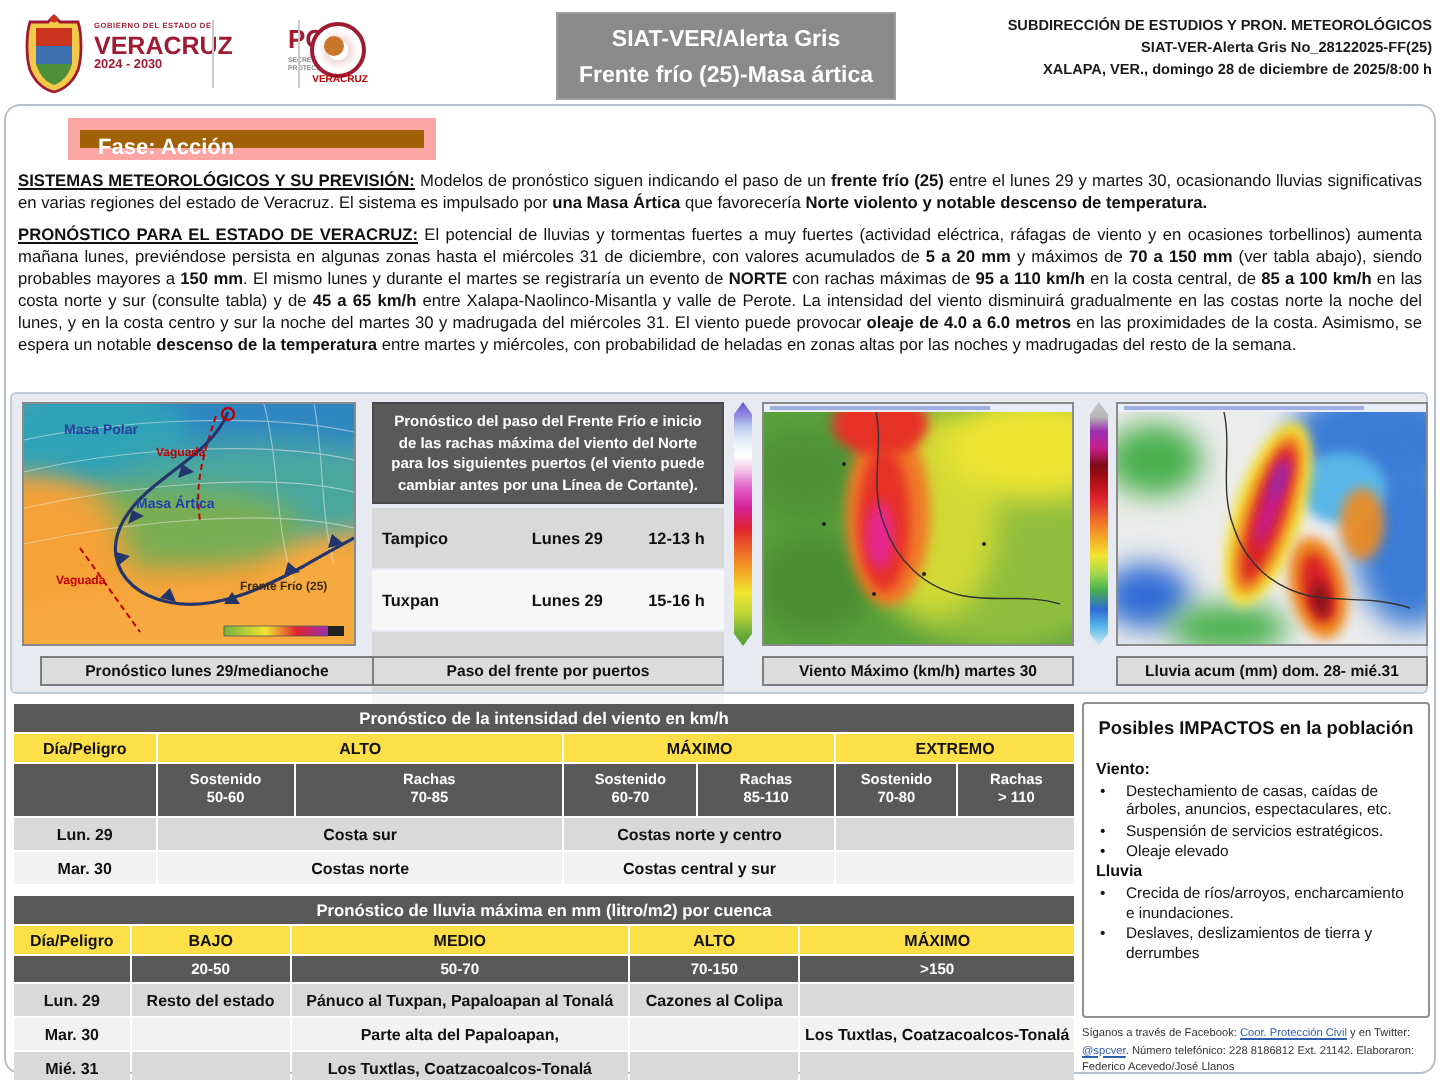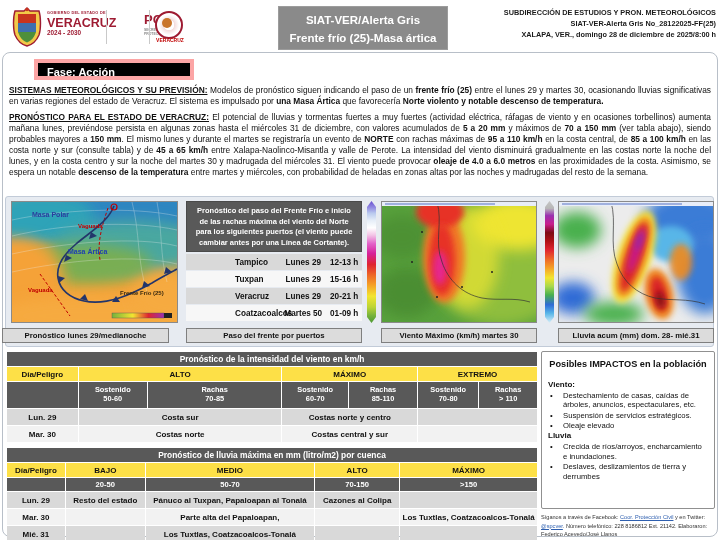--- a/index.html
+++ b/index.html
@@ -20,44 +20,44 @@
   #pc-block .pcsub{font-size:3.4px;color:#8a8a8a;font-weight:700;margin-top:2px;line-height:1.3;width:40px;}
   #seal{left:155px;top:11px;width:24px;height:24px;border-radius:50%;border:2px solid #9E1B32;
         background:radial-gradient(circle at 50% 50%, #fff 30%, #F3DBDB 31%, #fff 60%);}
   #seal-inner{left:162px;top:18px;width:10px;height:10px;border-radius:50%;background:#C9752B;}
   #seal-label{left:150px;top:37px;font-size:5px;font-weight:800;color:#C00000;width:40px;text-align:center;}
   #title-box{left:278px;top:6px;width:170px;height:44px;background:#8A8A8A;border:1px solid #9C9C9C;
              color:#fff;text-align:center;font-weight:700;font-size:11.5px;box-sizing:border-box;padding-top:5px;line-height:1.55;}
   #org-block{right:4px;top:8px;width:282px;text-align:right;font-size:7.3px;font-weight:700;line-height:1.5;color:#1a1a1a;}
 
   
-  #phase{left:34px;top:59px;width:160px;height:21px;background:#000000;border:4px solid #fca5a5;box-sizing:border-box;}
+  #phase{left:34px;top:59px;width:184px;height:21px;background:#a16207;border:6px solid #fca5a5;box-sizing:border-box;}
   #phase span{display:block;padding-left:9px;font-size:11px;font-weight:700;color:#fff;line-height:19px;}
   .para{left:9px;width:702px;font-size:8.35px;line-height:1.32;text-align:justify;}
   #para1{top:85px;} #para2{top:112px;}
 
   
   #maps-panel{left:5px;top:196px;width:709px;height:151px;background:#E7EBF1;border:1px solid #C2CBD8;border-radius:3px;box-sizing:border-box;}
   .mapbox{top:201px;height:122px;border:1px solid #8A8A8A;box-sizing:border-box;overflow:hidden;background:#dadada;}
   #map-syn{left:11px;width:167px;}
   #map-wind{left:381px;width:156px;}
   #map-rain{left:558px;width:156px;}
   .scalebar{top:201px;width:9px;height:122px;}
   .scalebar .bar{position:absolute;inset:0;clip-path:polygon(50% 0,100% 5%,100% 95%,50% 100%,0 95%,0 5%);}
   #windbar{left:367px;} #rainbar{left:545px;}
   #windbar .bar{background:linear-gradient(180deg,#6A4FD0 0%,#8F86E0 5%,#B9C9EE 10%,#E6EEF8 16%,#FFFFFF 22%,#F3C4E6 28%,#E362C9 35%,#D6219A 43%,#DF2430 52%,#EE6A28 61%,#F5A227 69%,#F2E530 78%,#BCD435 87%,#76B23C 94%,#4E9A34 100%);}
   #rainbar .bar{background:linear-gradient(180deg,#C4C4C4 0%,#B8B8B8 6%,#9B30B0 12%,#C81E8C 19%,#7E0A14 26%,#B01117 33%,#DF2430 40%,#EE6A28 48%,#F5A227 55%,#F2E530 63%,#A8D84C 70%,#49B04E 77%,#2F6BD6 85%,#58B6E8 92%,#D8EEF8 100%);}
   .mapcap{top:328px;height:15px;background:#DCDCDC;border:1px solid #7F7F7F;font-size:7.8px;font-weight:700;
           text-align:center;line-height:13px;box-sizing:border-box;color:#111;}
-  #cap-syn{left:2px;width:167px;} #cap-ports{left:186px;width:176px;}
+  #cap-syn{left:20px;width:167px;} #cap-ports{left:186px;width:176px;}
   #cap-wind{left:381px;width:156px;} #cap-rain{left:558px;width:156px;}
   #ports-head{left:186px;top:201px;width:176px;height:51px;background:#595959;color:#fff;font-size:7.5px;
               font-weight:700;text-align:center;box-sizing:border-box;padding:4px 5px 0;line-height:1.4;border:1px solid #4a4a4a;}
   #ports-table{left:186px;top:254px;width:176px;}
-  .prow{display:flex;height:16px;margin-bottom:1px;font-size:8.2px;font-weight:700;align-items:center;padding-left:44px;}
+  .prow{display:flex;height:30px;margin-bottom:1px;font-size:8.2px;font-weight:700;align-items:center;}
   .prow.alt0{background:#D9D9D9;} .prow.alt1{background:#F7F7F7;}
   .prow .c1{width:38%;padding-left:5px;box-sizing:border-box;text-align:left;}
   .prow .c2{width:35%;text-align:center;}
   .prow .c3{width:27%;text-align:center;}
 
   
   table.wx{position:absolute;left:6px;border-collapse:separate;border-spacing:1.5px;font-size:8px;table-layout:fixed;}
   table.wx td{padding:1px 2px;text-align:center;vertical-align:middle;overflow:hidden;}
   #wind-table{top:351px;width:532px;} #rain-table{top:447px;width:532px;}
   .tbar{background:#595959;color:#fff;font-weight:700;font-size:8.4px;height:12px;}

